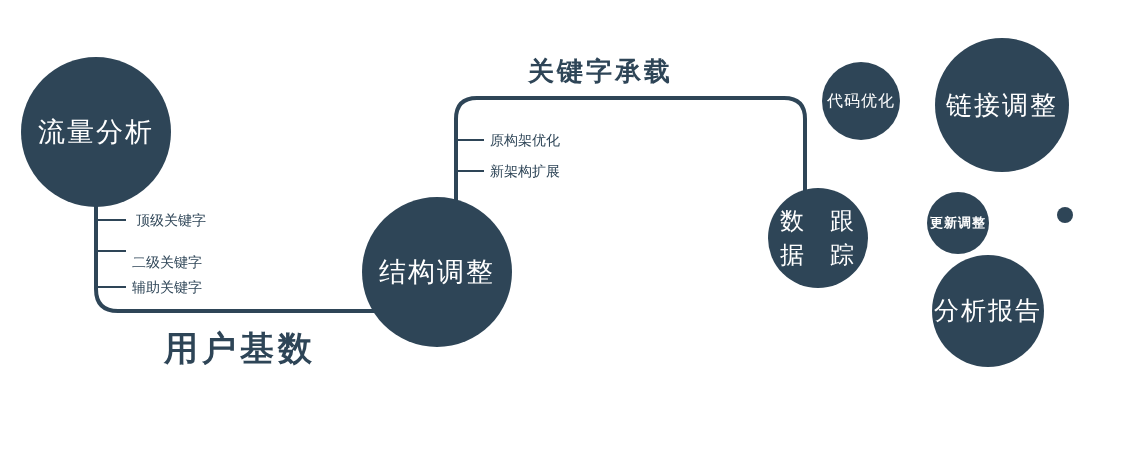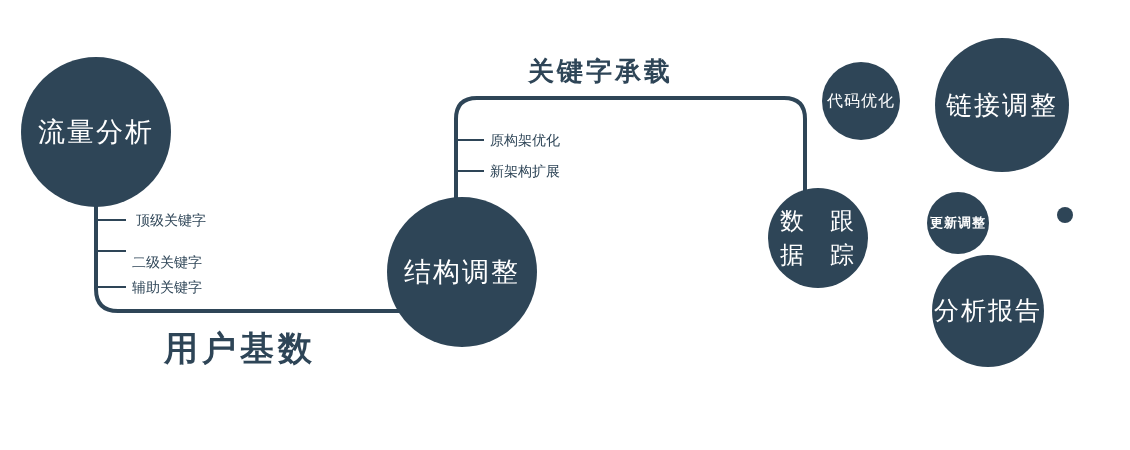--- a/index.html
+++ b/index.html
@@ -11,21 +11,21 @@
   }
   .wires { position:absolute; left:0; top:0; width:1130px; height:450px; }
   .node {
     position:absolute; border-radius:50%;
     background:var(--primary,#2e4557); color:var(--text_on_primary,#ffffff);
     display:flex; flex-direction:row; align-items:center; justify-content:center;
     text-align:center;
   }
   .node span { display:block; }
   .n-traffic  { left:21px;  top:57px;  width:150px; height:150px; font-size:27px; letter-spacing:2px;font-family:Liberation Serif, serif; }
-  .n-structure{ left:387px; top:197px; width:150px; height:150px; font-size:27px; letter-spacing:2px;font-family:Liberation Mono, monospace; }
+  .n-structure{ left:362px; top:197px; width:150px; height:150px; font-size:27px; letter-spacing:2px;font-family:Liberation Mono, monospace; }
   .n-data     { left:768px; top:188px; width:100px; height:100px; font-size:24px; line-height:1.42; letter-spacing:2px; }
   .n-code     { left:822px; top:62px;  width:78px;  height:78px;  font-size:16px; line-height:1.5; letter-spacing:1px; }
   .n-link     { left:935px; top:38px;  width:134px; height:134px; font-size:26px; line-height:1.5; letter-spacing:2px; }
   .n-update   { left:927px; top:192px; width:62px;  height:62px;  font-size:13px; font-weight:bold; line-height:1.55; letter-spacing:1px; }
   .n-report   { left:932px; top:255px; width:112px; height:112px; font-size:25px; line-height:1.5; letter-spacing:2px; }
   .n-dot      { left:1057px; top:207px; width:16px; height:16px; }
   .edge-label {
     position:absolute; color:var(--primary,#2e4557);
     font-weight:600; white-space:nowrap;
   }

